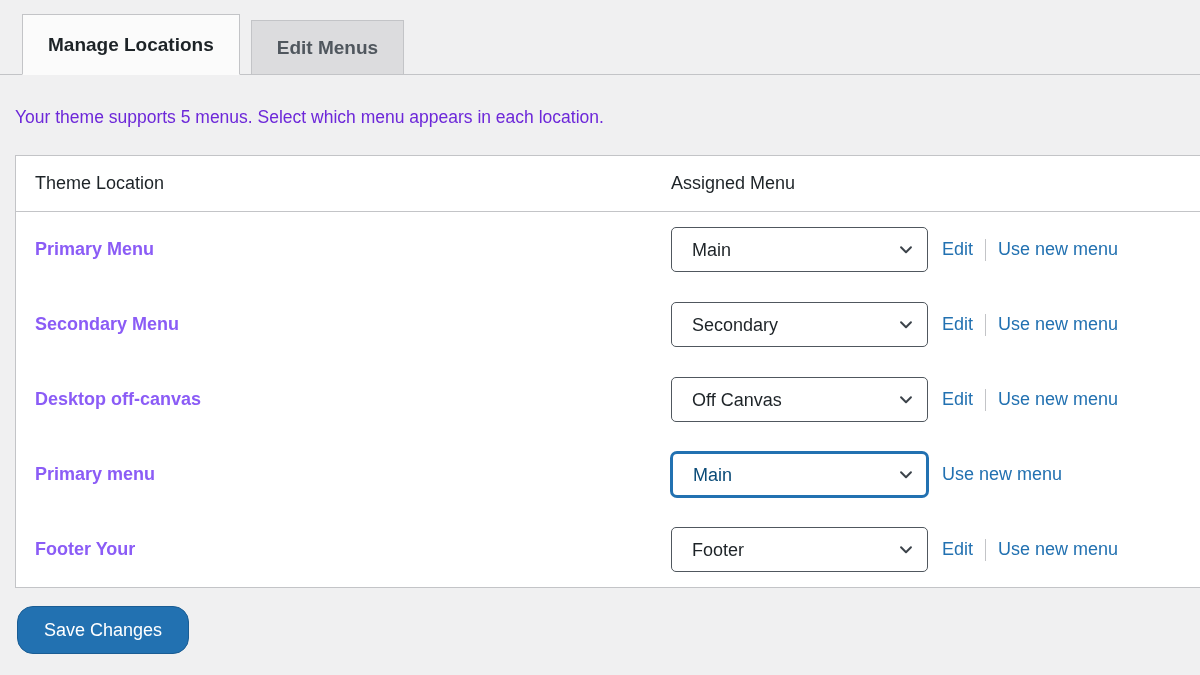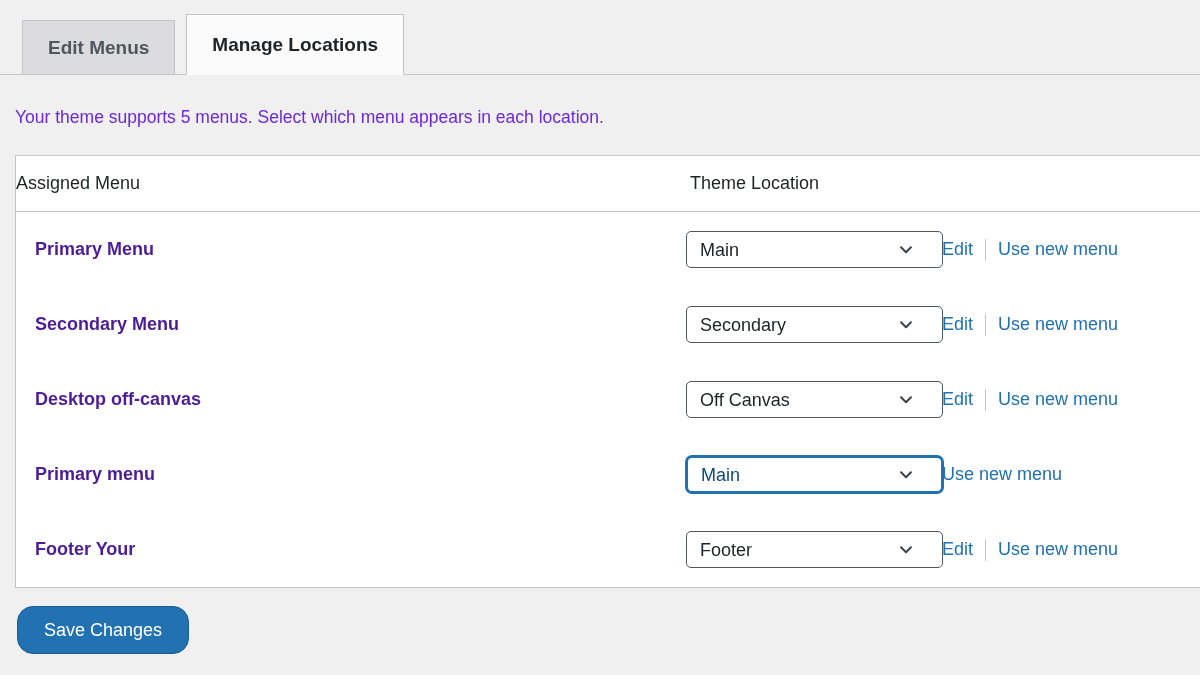--- a/index.html
+++ b/index.html
@@ -69,48 +69,47 @@
 
   .t-row {
     display: grid;
     grid-template-columns: 655px 1fr;
     align-items: center;
     height: 75px;
   }
   .loc-label {
     font-size: 18px;
     font-weight: 700;
-    color: #4c1d95;
+    color: #8b5cf6;
     padding-left: 19px;
   }
   .assign-cell {
     display: flex;
     align-items: center;
     gap: 14px;
   }
 
   .select-wrap {
     position: relative;
     width: 257px;
     flex: 0 0 257px;
   }
   .select-wrap select {
     -webkit-appearance: none;
     appearance: none;
     width: 100%;
-    height: 37px;
+    height: 45px;
     background: #fff;
     border: 1px solid #50575e;
     border-radius: 5px;
     font-family: "Liberation Sans", sans-serif;
     font-size: 18px;
     color: #1d2327;
-    padding: 0 40px 0 13px;
-    cursor: pointer;
-    margin-left: 15px;
+    padding: 0 40px 0 20px;
+    cursor: pointer;
   }
   .select-wrap .chevron {
     position: absolute;
     right: 13px;
     top: 50%;
     transform: translateY(-50%);
     pointer-events: none;
     display: flex;
   }
   .select-wrap.focused select {
@@ -153,33 +152,33 @@
     cursor: pointer;
   }
 </style>
 </head>
 <body>
 
 
 
 
 <div class="nav-tab-wrapper">
+  <a class="nav-tab active">Manage Locations</a>
   <a class="nav-tab">Edit Menus</a>
-  <a class="nav-tab active">Manage Locations</a>
 </div>
 
 
 <p class="description">Your theme supports 5 menus. Select which menu appears in each location.</p>
 
 
 <div class="locations-table">
 
   <div class="t-header">
+    <div class="cell">Theme Location</div>
     <div class="cell right">Assigned Menu</div>
-    <div class="cell">Theme Location</div>
   </div>
 
   <div class="t-row">
     <div class="loc-label">Primary Menu</div>
     <div class="assign-cell">
       <div class="select-wrap">
         <select>
           <option>Main</option>
         </select>
         <span class="chevron">

